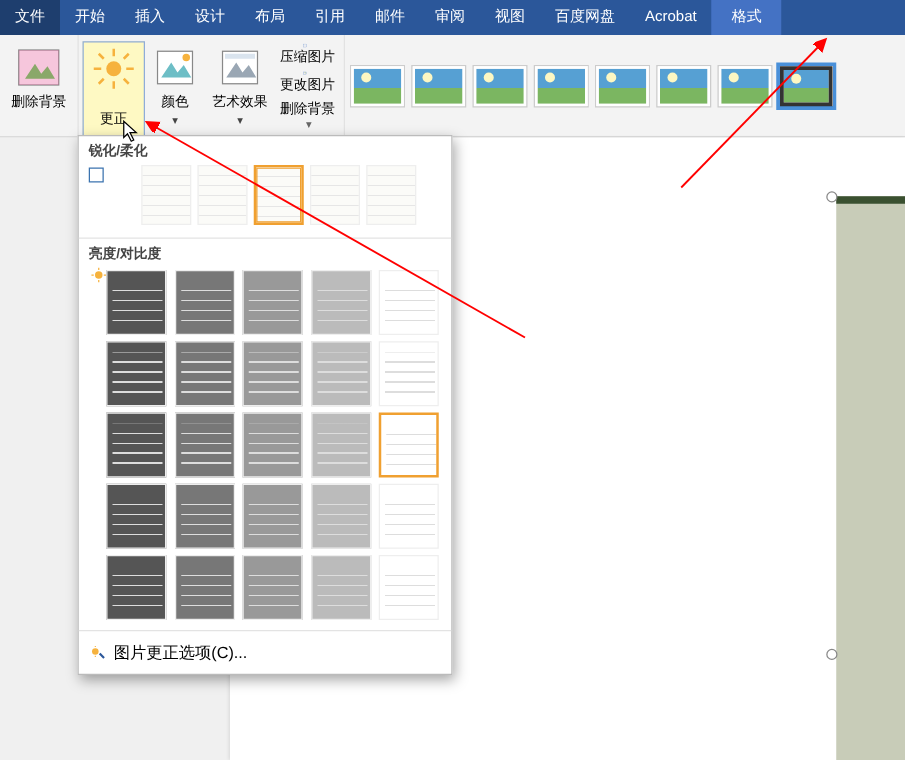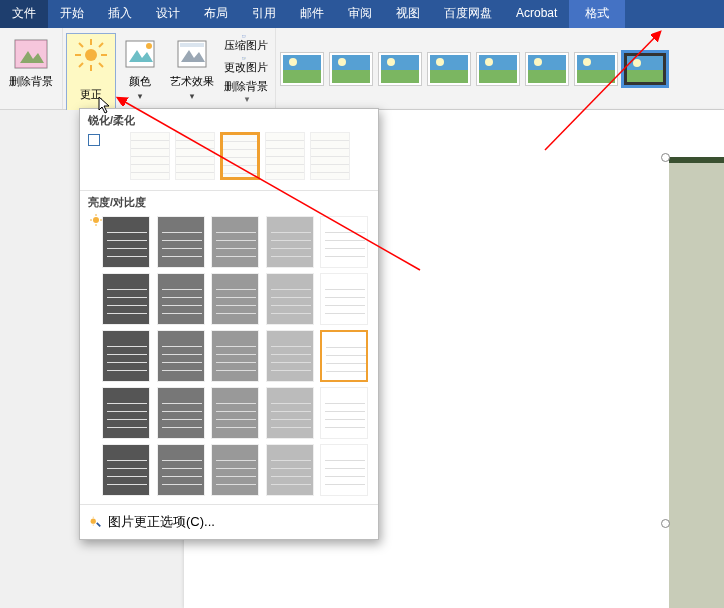--- a/index.html
+++ b/index.html
@@ -157,21 +157,20 @@
     
     .dropdown-panel {
       position: absolute;
       top: 108px;
       left: 62px;
       width: 300px;
       background: #fff;
       border: 1px solid #bbb;
       box-shadow: 2px 4px 10px rgba(0,0,0,0.35);
       z-index: 20;
-      margin-left: 17px;
     }
     .panel-section-header {
       font-size: 11px;
       color: #444;
       padding: 4px 8px 2px;
       font-weight: bold;
     }
     .preset-grid {
       display: grid;
       grid-template-columns: repeat(5, 1fr);

